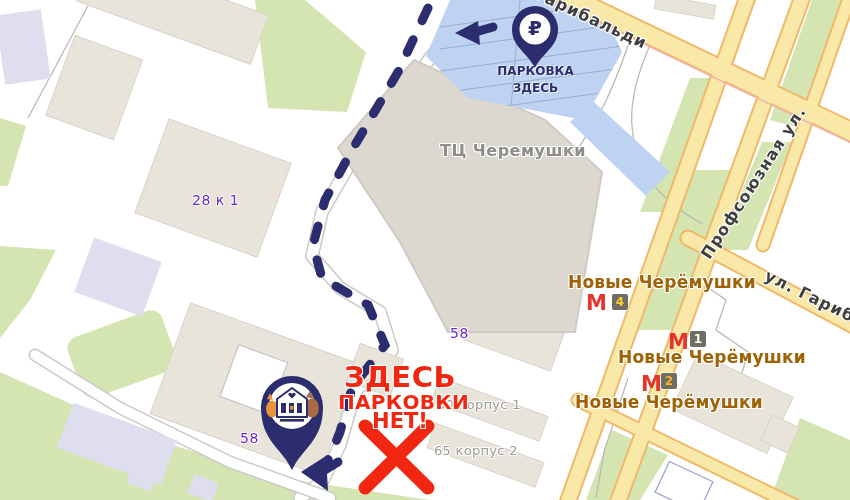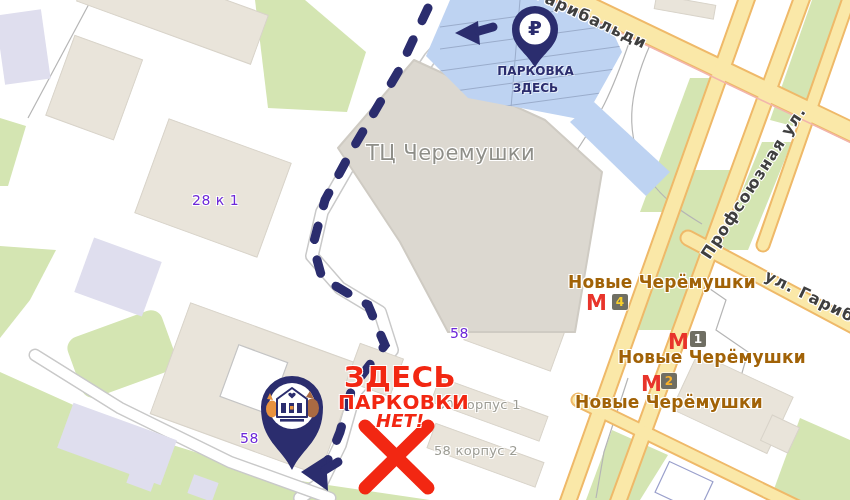--- a/index.html
+++ b/index.html
@@ -12,29 +12,29 @@
   .corpus-lbl{color:#9c9c94;font-size:13px;font-weight:500;letter-spacing:.3px;}
   .street{color:#3f3f3f;font-size:16px;font-weight:600;letter-spacing:1px;}
   .metro-name{color:#a16207;font-size:17px;font-weight:700;letter-spacing:.2px;}
   .metro-m{position:absolute;color:#e8342b;font-size:21px;font-weight:800;line-height:20px;}
   .badge{position:absolute;width:16px;height:16px;background:#6f6e63;border-radius:2px;
          font-size:12px;font-weight:700;text-align:center;line-height:16px;
          box-shadow:0 0 0 1px rgba(255,255,255,.55);}
   .badge-y{color:#f8cf2a;}
   .badge-w{color:#ffffff;}
   .badge-o{color:#f8b12a;}
-  .mall-title{color:#8e8e88;font-size:21px;font-weight:400;letter-spacing:.5px;text-align:left;width:220px;}
+  .mall-title{color:#8e8e88;font-size:16px;font-weight:700;letter-spacing:.5px;text-align:right;width:220px;}
   .mall-sub{color:#9a9a94;font-size:15px;font-weight:500;letter-spacing:.3px;text-align:center;width:220px;}
   .navy-cap{position:absolute;color:#2b2d6e;font-weight:800;text-align:center;
             text-shadow:-1px -1px 0 rgba(255,255,255,.6),1px 1px 0 rgba(255,255,255,.6);}
   .red-block{position:absolute;left:338px;top:362px;width:124px;text-align:center;color:#f22712;
              font-weight:800;text-shadow:-1px -1px 0 #fff,1px -1px 0 #fff,-1px 1px 0 #fff,1px 1px 0 #fff;}
   .red-l1{font-size:29px;line-height:31px;letter-spacing:.5px;}
   .red-l2{font-size:20px;line-height:18px;letter-spacing:.3px;}
-  .red-l3{font-size:18px;line-height:20px;font-style:italic;}
+  .red-l3{font-size:21px;line-height:20px;}
   .ruble{position:absolute;left:523px;top:16px;width:24px;text-align:center;
          color:#2b2d6e;font-size:20px;font-weight:800;}
 </style>
 </head>
 <body>
 
 <div id="stage">
 <svg id="map-svg" width="850" height="500" viewBox="0 0 850 500">
 
   <g fill="#d4e5b2">
@@ -176,21 +176,21 @@
   <div class="lbl mall-title" style="left:366px;top:141px;">ТЦ Черемушки</div>
 
   <div class="lbl street" style="left:540px;top:-16px;transform:rotate(25deg);transform-origin:0 0;">Гарибальди</div>
   <div class="lbl street" style="left:697px;top:252px;transform:rotate(-57deg);transform-origin:0 0;">Профсоюзная ул.</div>
   <div class="lbl street" style="left:770px;top:266px;transform:rotate(26deg);transform-origin:0 0;">ул. Гарибальди</div>
 
   <div class="lbl bldg-lbl" style="left:192px;top:192px;">28 к 1</div>
   <div class="lbl bldg-lbl" style="left:450px;top:325px;">58</div>
   <div class="lbl bldg-lbl" style="left:240px;top:430px;">58</div>
   <div class="lbl corpus-lbl" style="left:437px;top:397px;">50 корпус 1</div>
-  <div class="lbl corpus-lbl" style="left:434px;top:443px;">58 корпус 2</div>
+  <div class="lbl corpus-lbl" style="left:434px;top:443px;">65 корпус 2</div>
 
   <div class="lbl metro-name" style="left:568px;top:272px;">Новые Черёмушки</div>
   <div class="metro-m" style="left:586px;top:293px;">М</div>
   <div class="badge badge-y" style="left:612px;top:294px;">4</div>
 
   <div class="metro-m" style="left:668px;top:332px;">М</div>
   <div class="badge badge-w" style="left:690px;top:331px;">1</div>
   <div class="lbl metro-name" style="left:618px;top:347px;">Новые Черёмушки</div>
 
   <div class="metro-m" style="left:641px;top:374px;">М</div>

